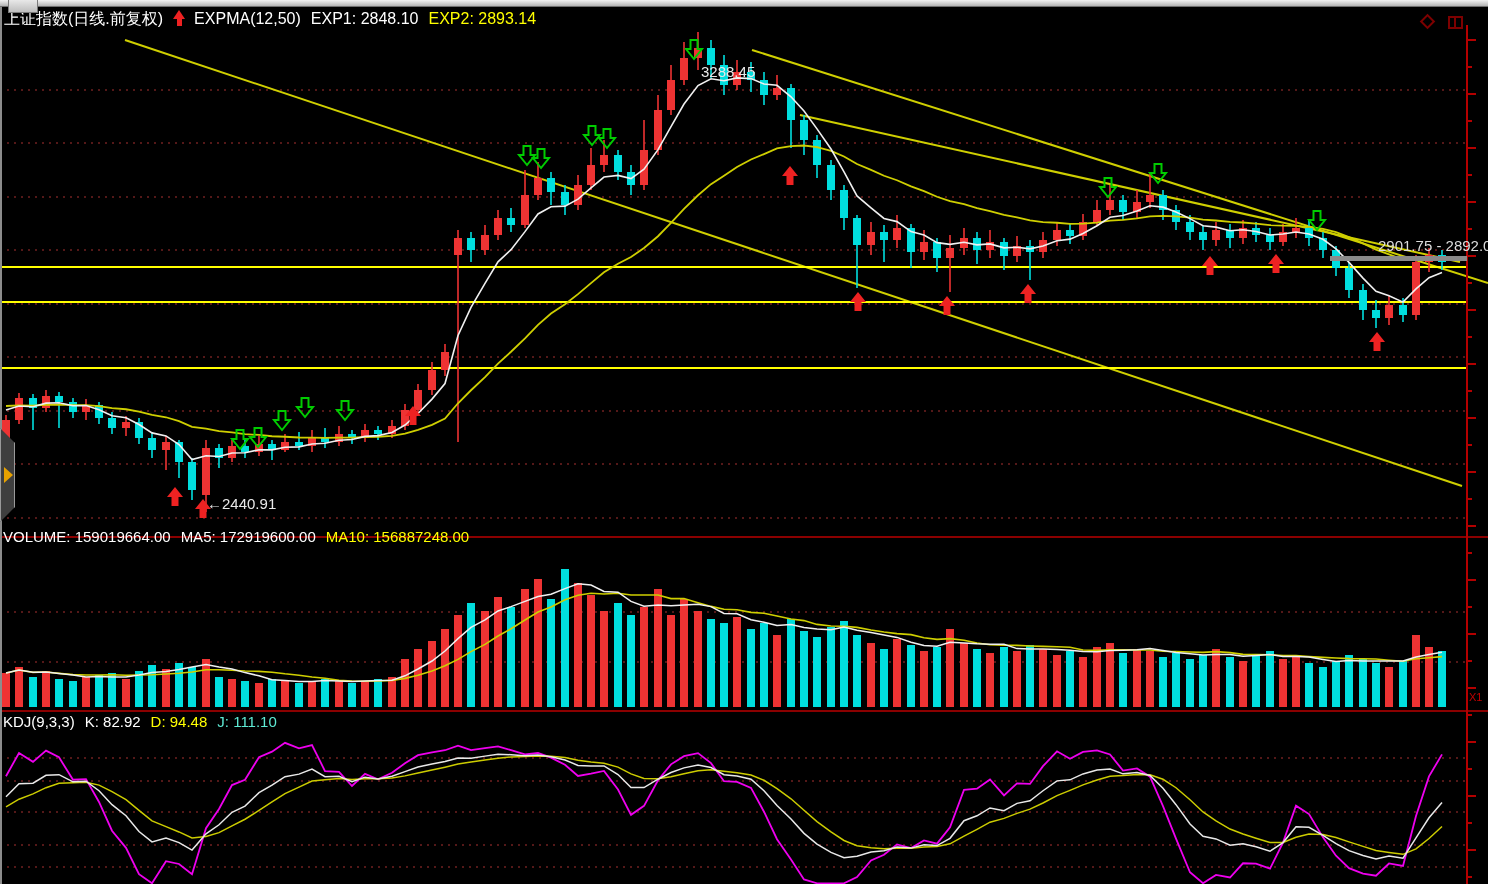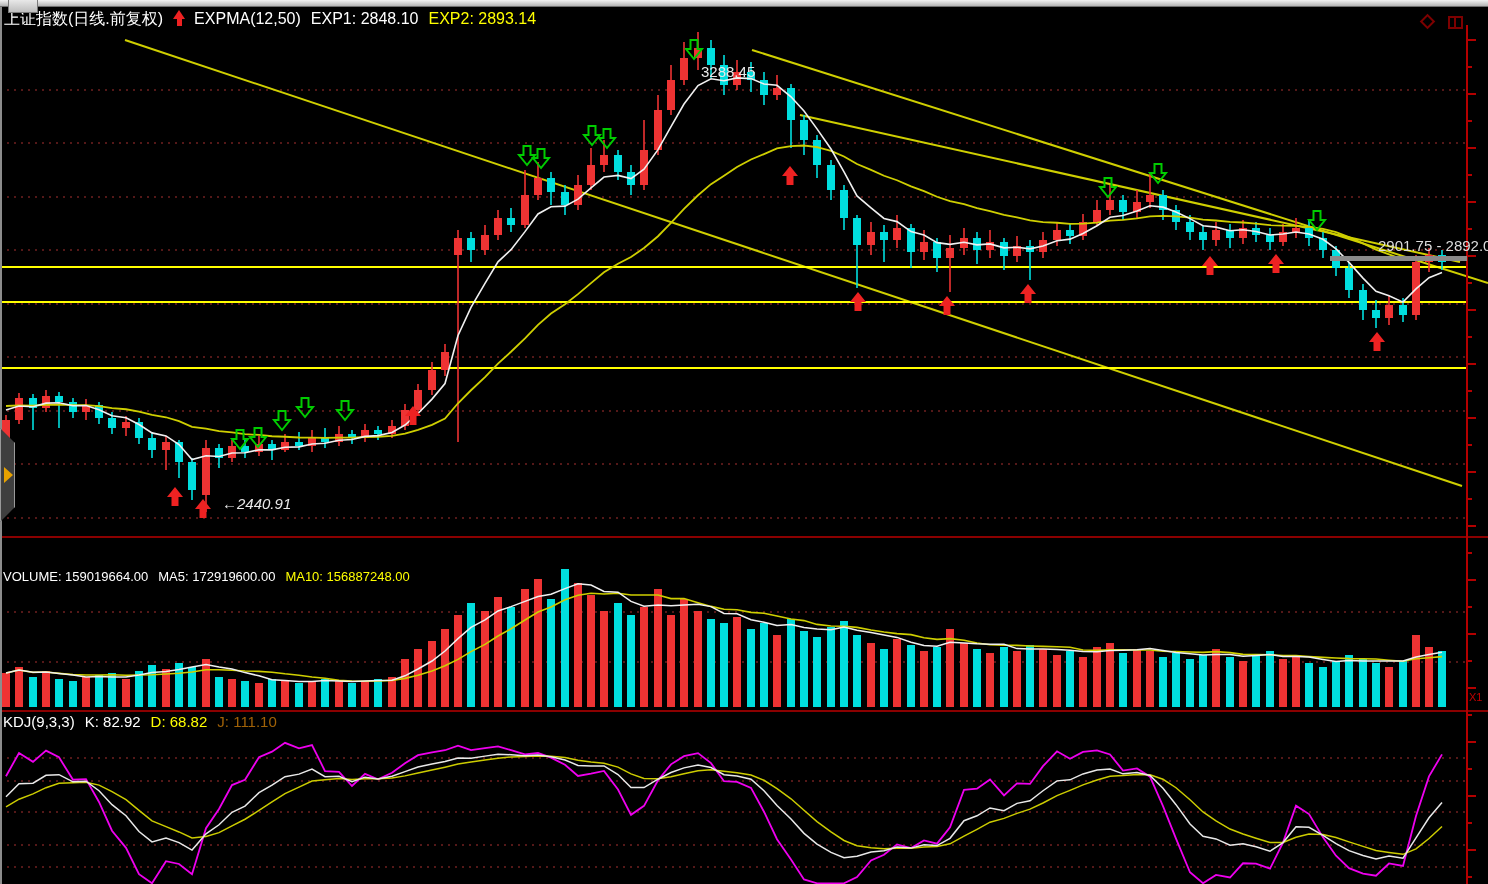--- a/index.html
+++ b/index.html
@@ -18,39 +18,39 @@
     background:linear-gradient(#e8e8e8,#bdbdbd);
     border:1px solid #7a7a7a; border-top:none; z-index:6;
   }
   #left-edge {
     position:absolute; left:0; top:7px; width:2px; height:877px;
     background:#8c8c8c; z-index:4;
   }
   #cv { position:absolute; left:0; top:0; z-index:1; }
   .hdr { position:absolute; z-index:3; font-size:16px; white-space:nowrap; letter-spacing:0; }
   .hdr span { margin-right:10px; }
-  .w { color:#ffffff; } .y { color:#ffff00; } .m { color:#a16207; }
+  .w { color:#ffffff; } .y { color:#ffff00; } .m { color:#5eead4; }
   #main-header { left:4px; top:9px; }
   .up-arrow-icon {
     display:inline-block; position:relative; width:13px; height:16px;
     margin-right:8px !important; vertical-align:-2px;
   }
   .up-arrow-icon::before {
     content:""; position:absolute; left:0; top:0;
     border-left:6.5px solid transparent; border-right:6.5px solid transparent;
     border-bottom:9px solid #ee2222;
   }
   .up-arrow-icon::after {
     content:""; position:absolute; left:4px; top:9px; width:5px; height:7px; background:#ee2222;
   }
-  #vol-header { left:3px; top:569px; font-size:13px; }
+  #vol-header { left:3px; top:528px; font-size:15px; }
   #kdj-header { left:3px; top:713px; font-size:15px; }
   .anno { position:absolute; z-index:3; color:#e8e8e8; font-size:15px; white-space:nowrap; }
   #anno-peak { left:701px; top:27px;margin-top:36px; }
-  #anno-low  { left:222px; top:495px;font-style:italic; }
+  #anno-low  { left:207px; top:495px; }
   #anno-gap  { left:1378px; top:237px; color:#dcdcdc; }
   #gap-bar { position:absolute; left:1330px; top:256px; width:137px; height:5px; background:#8a8a8a; z-index:2; }
   #scale-label { position:absolute; left:1469px; top:691px; color:#c00000; font-size:11px; z-index:3; }
   .corner-icon { position:absolute; z-index:6; }
   #diamond-icon { left:1422px; top:16px; width:11px; height:11px; border:2px solid #7d0000; transform:rotate(45deg); }
   #split-icon { left:1448px; top:16px; width:15px; height:13px; border:2px solid #7d0000; }
   #split-icon::after { content:""; position:absolute; left:4px; top:0; width:2px; height:9px; background:#7d0000; }
   #panel-handle {
     position:absolute; left:0; top:428px; width:15px; height:94px; z-index:4;
     background:#3f3f3f; border:1px solid #9a9a9a;
@@ -498,21 +498,21 @@
   <div id="anno-peak" class="anno">3288.45</div>
   <div id="anno-low" class="anno">←2440.91</div>
   <div id="gap-bar"></div>
   <div id="anno-gap" class="anno">2901.75 - 2892.0</div>
 
   <div id="vol-header" class="hdr">
     <span class="w">VOLUME: 159019664.00</span><span class="w">MA5: 172919600.00</span><span class="y">MA10: 156887248.00</span>
   </div>
 
   <div id="kdj-header" class="hdr">
-    <span class="w">KDJ(9,3,3)</span><span class="w">K: 82.92</span><span class="y">D: 68.82</span><span class="m">J: 111.10</span>
+    <span class="w">KDJ(9,3,3)</span><span class="w">K: 82.92</span><span class="y">D: 94.48</span><span class="m">J: 111.10</span>
   </div>
 
   <div id="scale-label">X1</div>
 
   <div id="panel-handle">
     <div id="expand-arrow-icon"></div>
   </div>
 </div>
 
 </body></html>

